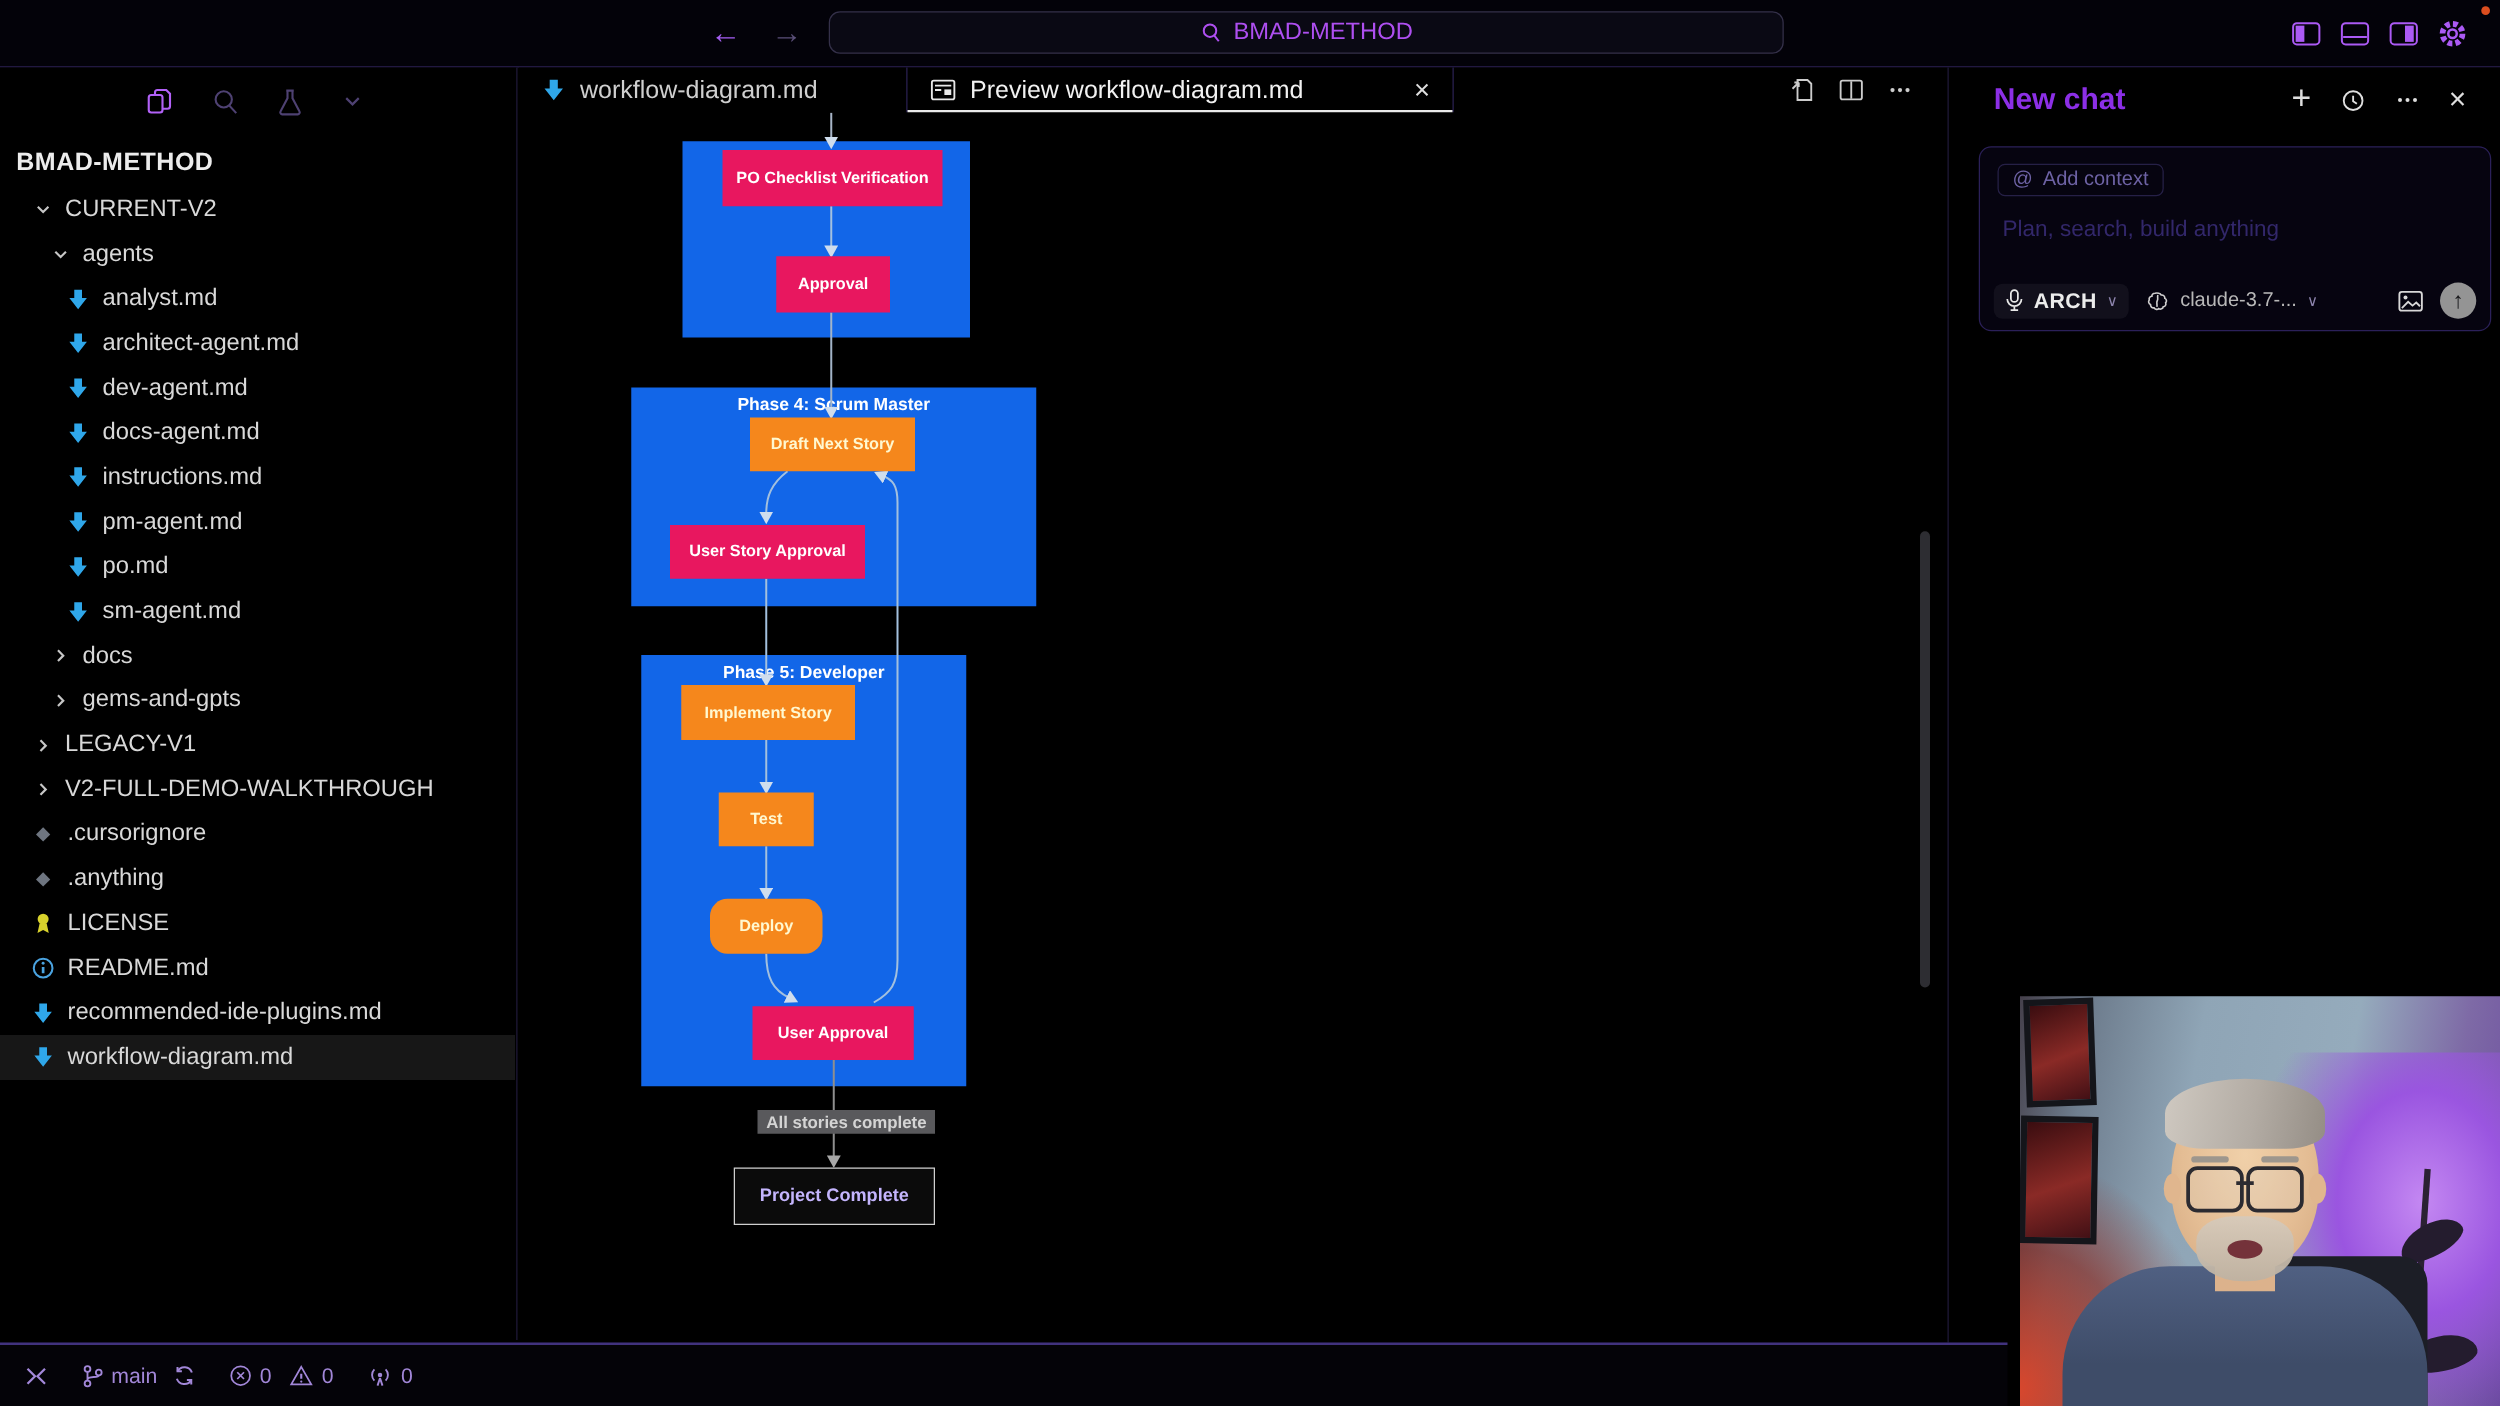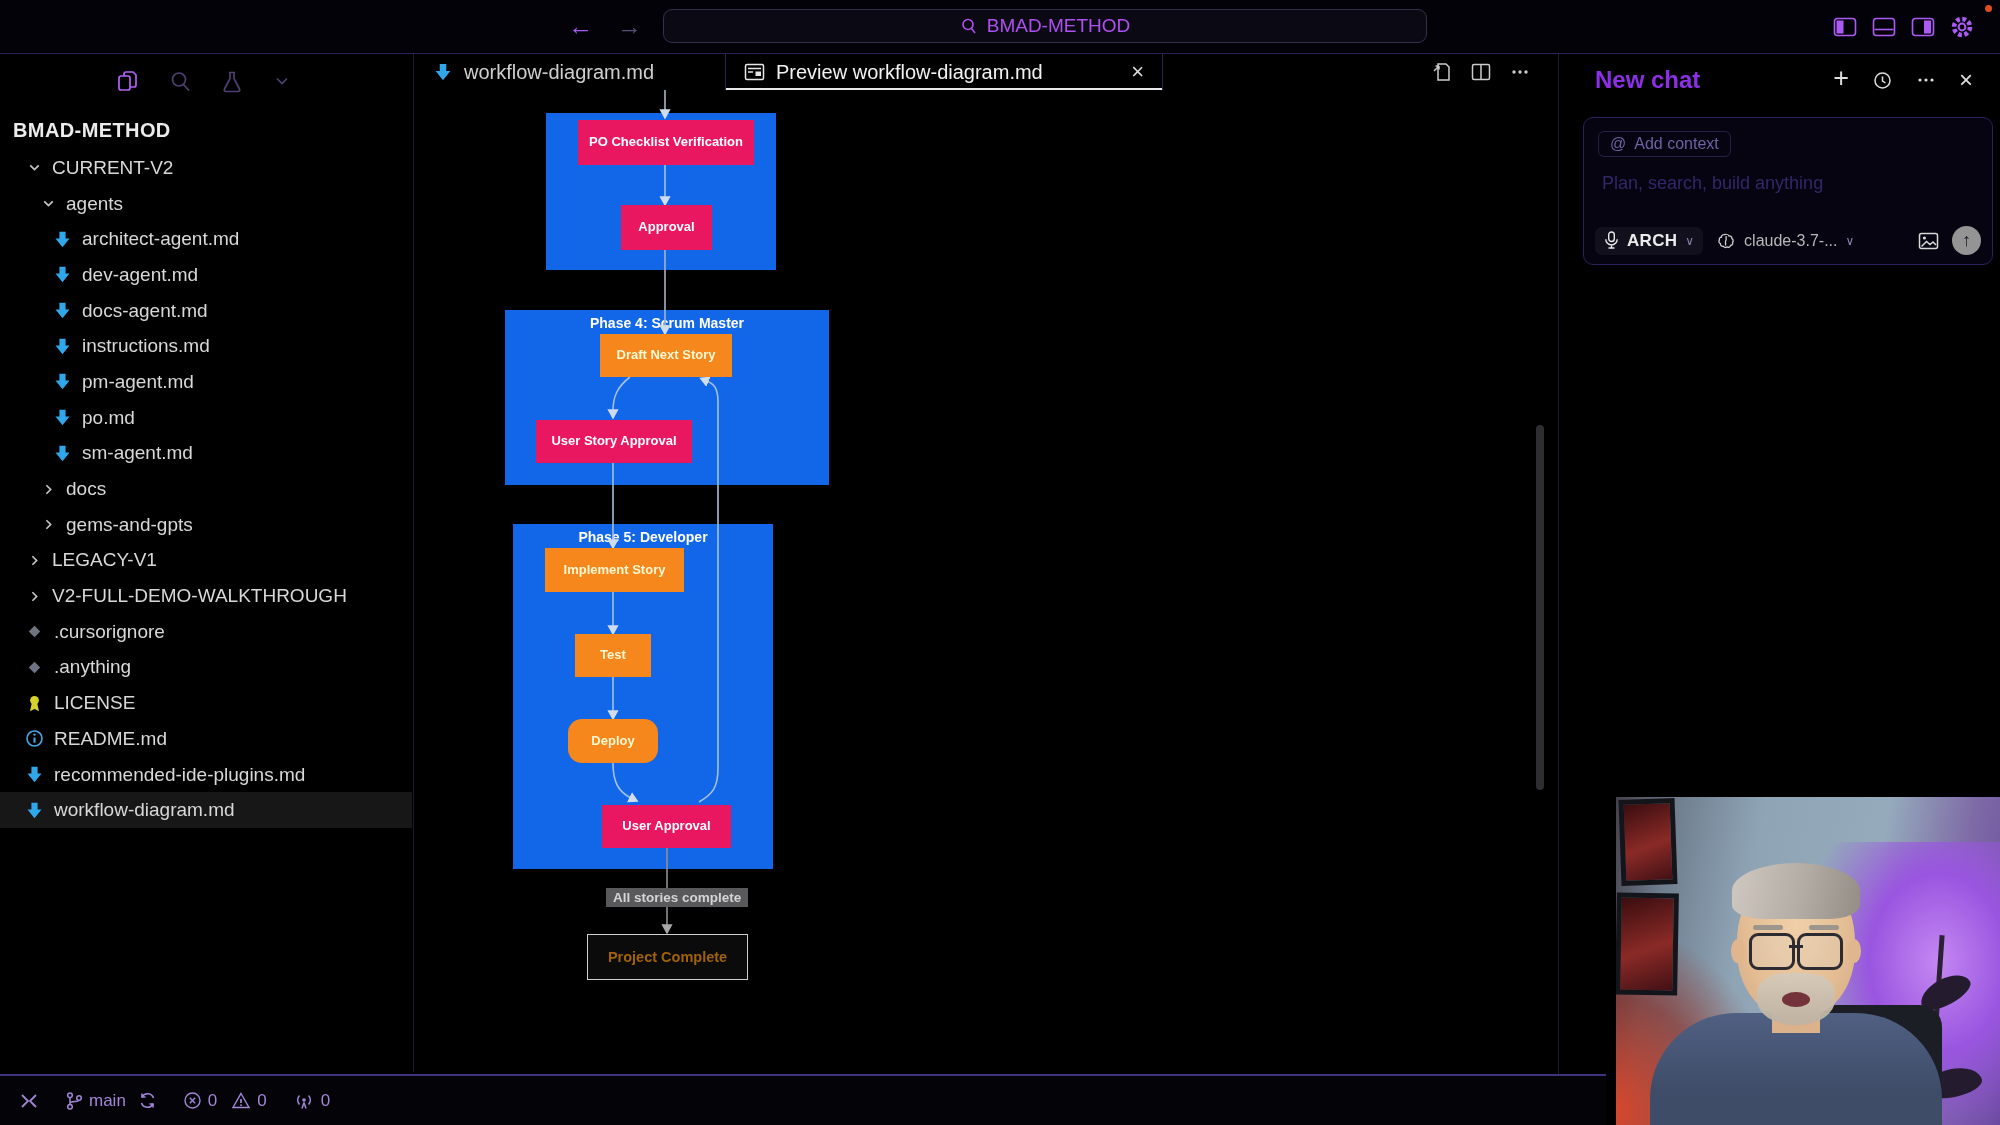--- a/index.html
+++ b/index.html
@@ -45,21 +45,21 @@
 
   
   .editor{position:absolute;left:415px;top:90px;width:1143px;height:982px;background:#000;overflow:hidden;}
   .cluster{position:absolute;background:#1266e8;}
   .cluster-label{position:absolute;left:0;right:0;top:5px;text-align:center;font-size:14px;font-weight:bold;color:#fff;}
   .connectors{position:absolute;left:0;top:0;}
   .node{position:absolute;display:flex;align-items:center;justify-content:center;text-align:center;
         font-size:13px;font-weight:bold;line-height:1.15;}
   .decision{background:#e8175f;color:#ffffff;}
   .task{background:#f5871c;color:#fff8d0;}
-  .terminal{background:#0b0b0b;border:1px solid #cfcfcf;color:#a16207;font-size:14.5px;}
+  .terminal{background:#0b0b0b;border:1px solid #cfcfcf;color:#c4b5fd;font-size:14.5px;}
   .edge-label{position:absolute;left:191px;top:798px;background:#59595c;color:#d4d4d4;font-size:13.5px;font-weight:bold;padding:2px 7px;}
   .scrollbar{position:absolute;left:1121px;top:335px;width:8px;height:365px;background:#2d2d32;border-radius:4px;cursor:pointer;}
 
   
   .chat{position:absolute;left:1558px;top:54px;width:442px;bottom:0;background:#000;border-left:1px solid #1f1839;}
   .chat-header{position:absolute;left:36px;right:28px;top:12px;display:flex;align-items:center;}
   .chat-title{color:#8c2fe6;font-weight:bold;font-size:24px;}
   .chat-hicons{margin-left:auto;display:flex;align-items:center;gap:23px;color:#dedede;}
   .hicon{cursor:pointer;display:flex;align-items:center;}
   .hplus{font-size:27px;font-weight:200;line-height:1;margin-top:-3px}
@@ -202,20 +202,28 @@
         </span>
       <span class="lbl">CURRENT-V2</span>
     </div>
     <div class="trow folder l2">
       <span class="tchev">
           <svg width="17" height="17" viewBox="0 0 16 16" fill="none" stroke="currentColor" stroke-width="1.6">
             <path d="M4 6 L8 10 L12 6"></path>
           </svg>
         </span>
       <span class="lbl">agents</span>
+    </div>
+    <div class="trow file l3">
+      <span class="ticon c-md">
+          <svg width="19" height="19" viewBox="0 0 16 16">
+            <path d="M5.4 1.5h5.2v5.6h3.3L8 14.6 2.1 7.1h3.3z" fill="currentColor"></path>
+          </svg>
+        </span>
+      <span class="lbl">analyst.md</span>
     </div>
     <div class="trow file l3">
       <span class="ticon c-md">
           <svg width="19" height="19" viewBox="0 0 16 16">
             <path d="M5.4 1.5h5.2v5.6h3.3L8 14.6 2.1 7.1h3.3z" fill="currentColor"></path>
           </svg>
         </span>
       <span class="lbl">architect-agent.md</span>
     </div>
     <div class="trow file l3">

